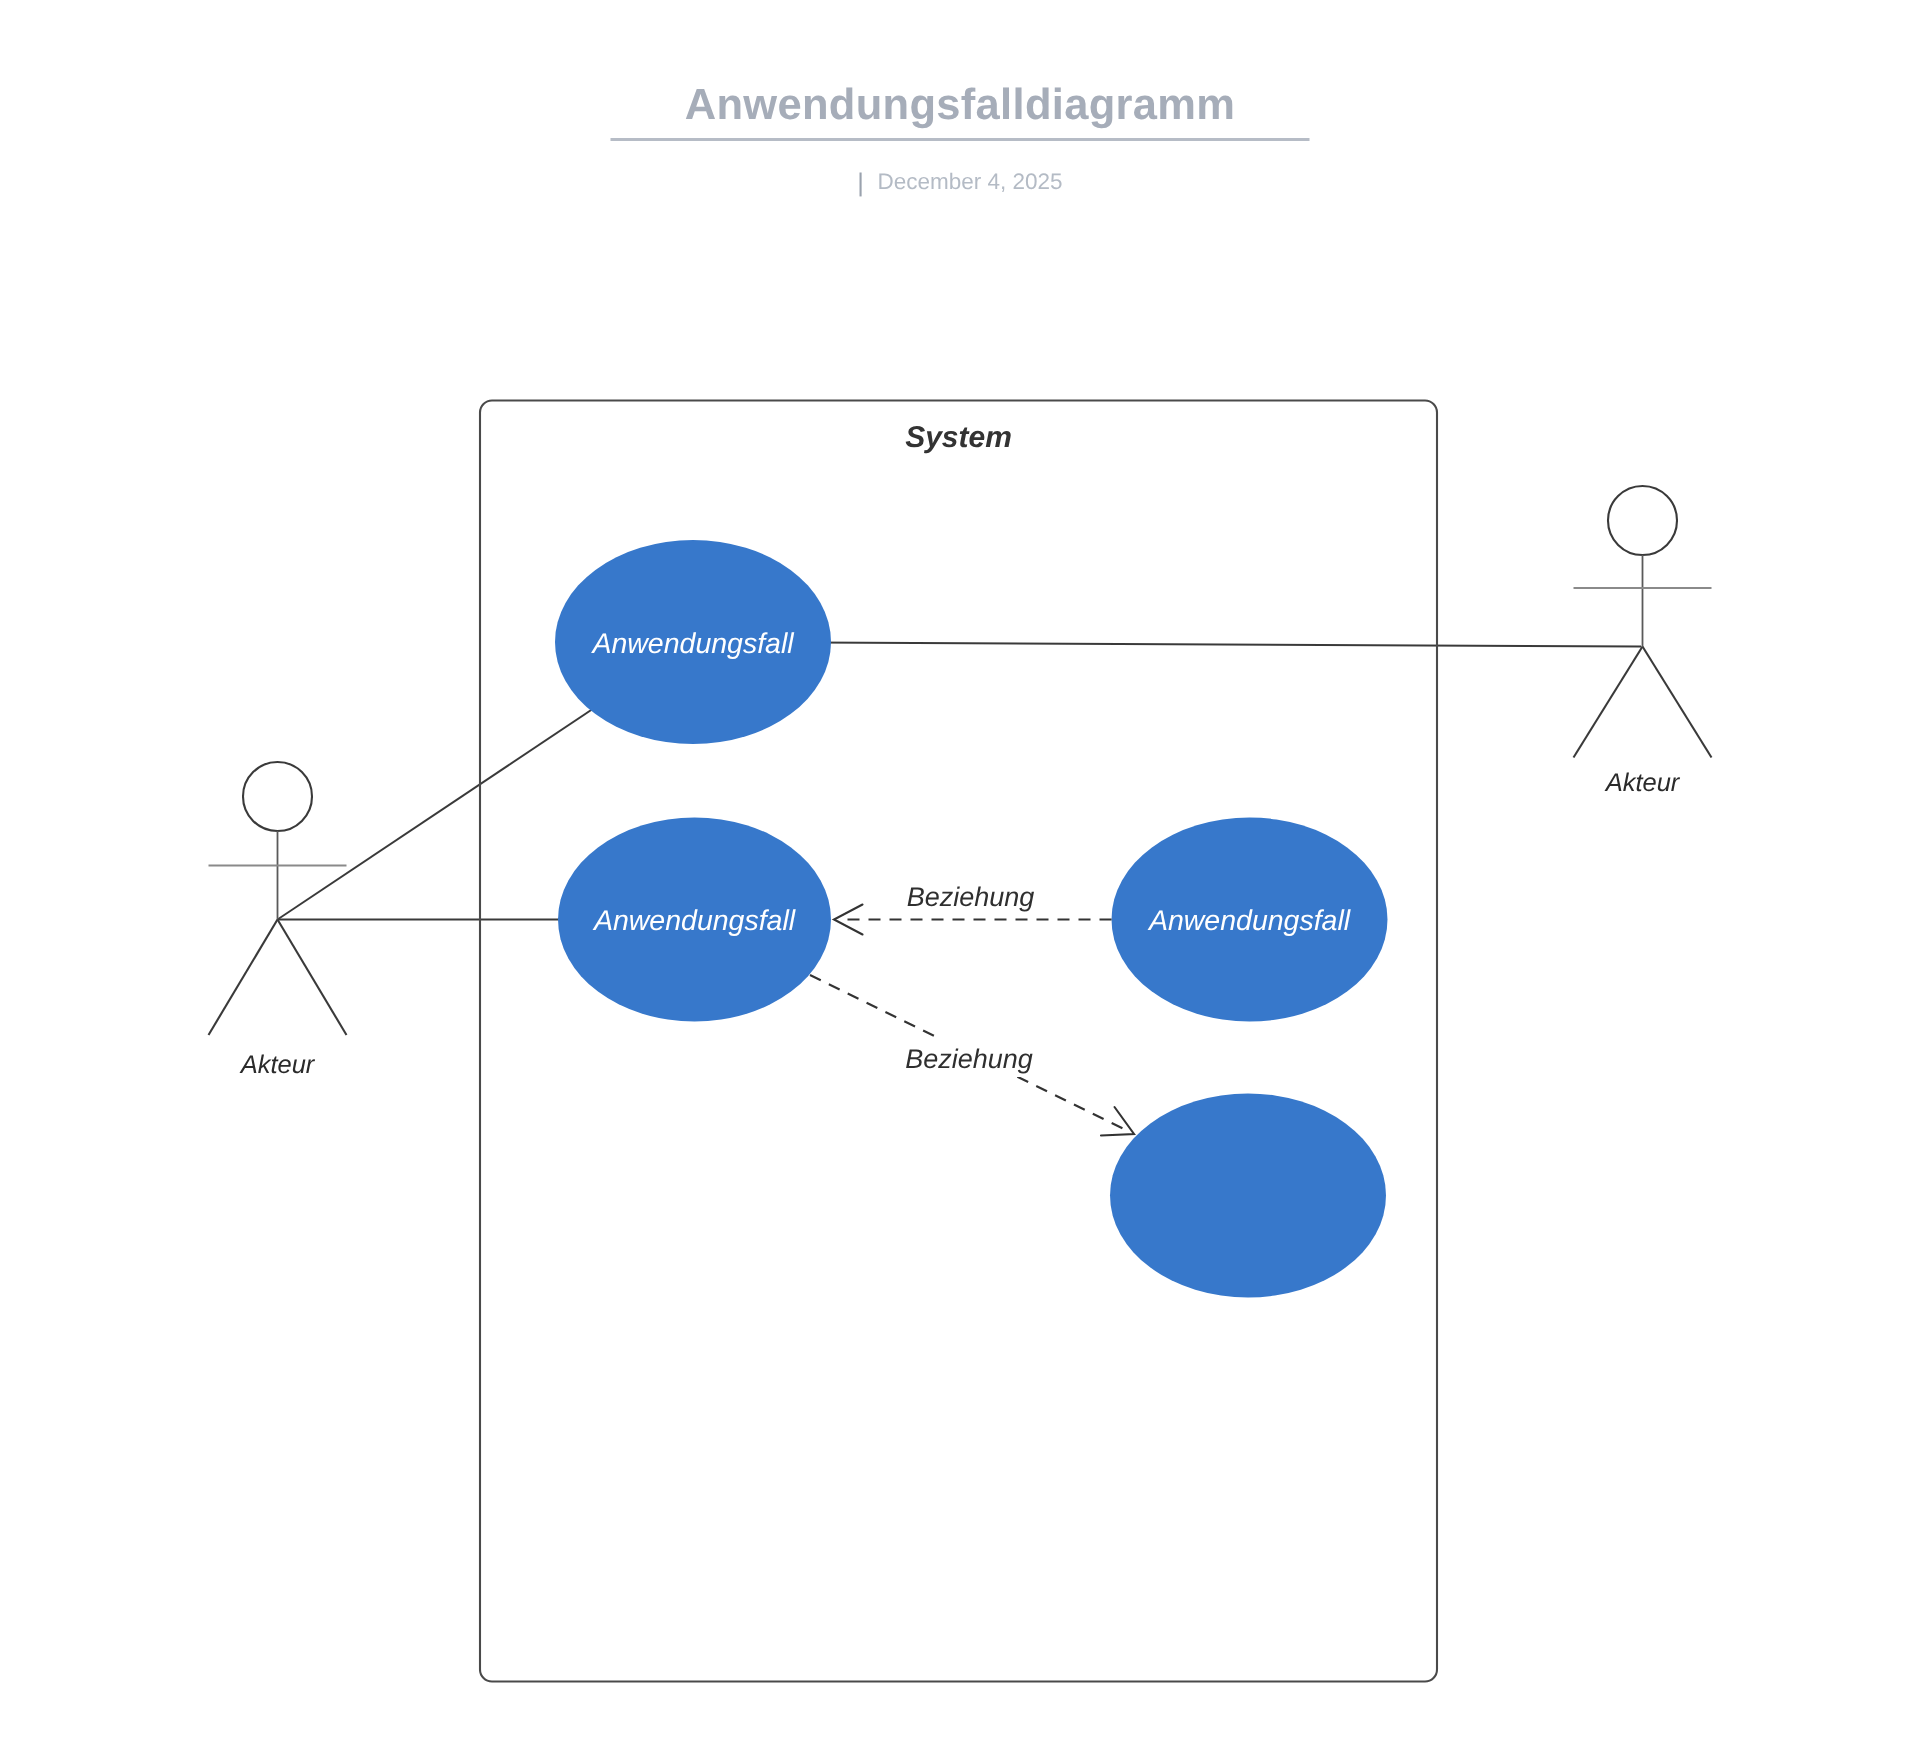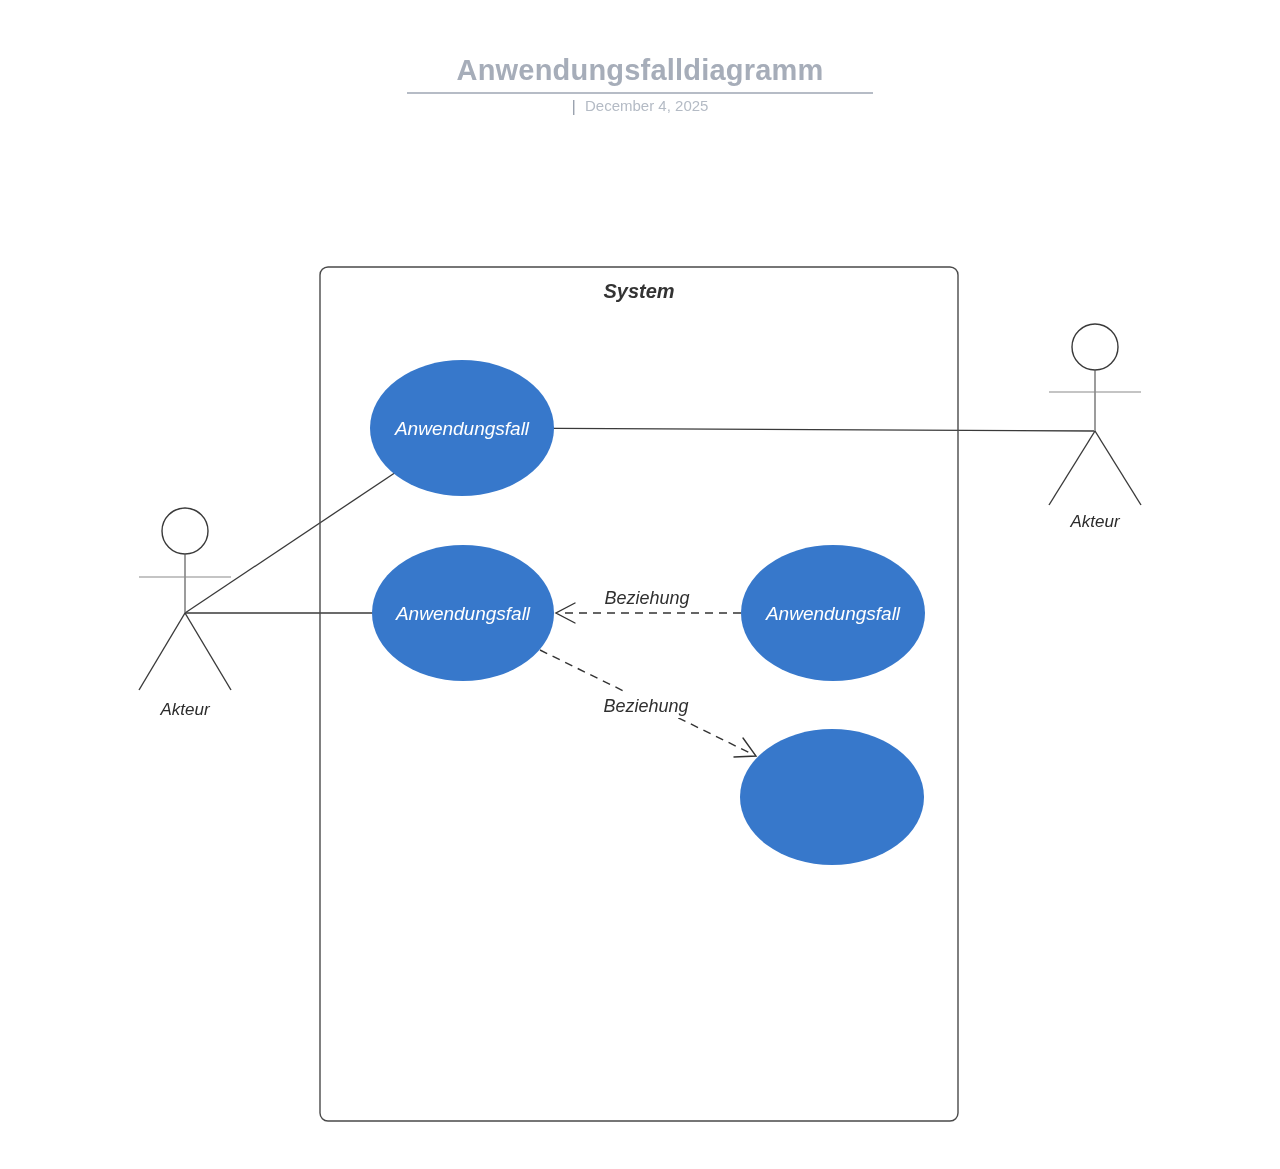--- a/index.html
+++ b/index.html
@@ -30,21 +30,21 @@
     color: #a6adb9;
     letter-spacing: 0.2px;
   }
   .title-rule {
     width: 466px;
     height: 0;
     margin: 5px auto 0 auto;
     border-top: 2px solid #b6bcc6;
   }
   .date-row {
-    margin-top: 3px;
+    margin-top: 18px;
     font-size: 15px;
     color: #b4bbc5;
   }
   .date-sep {
     color: #9aa2ae;
     font-size: 17px;
     margin-right: 9px;
     vertical-align: -1px;
   }
   svg.diagram {

